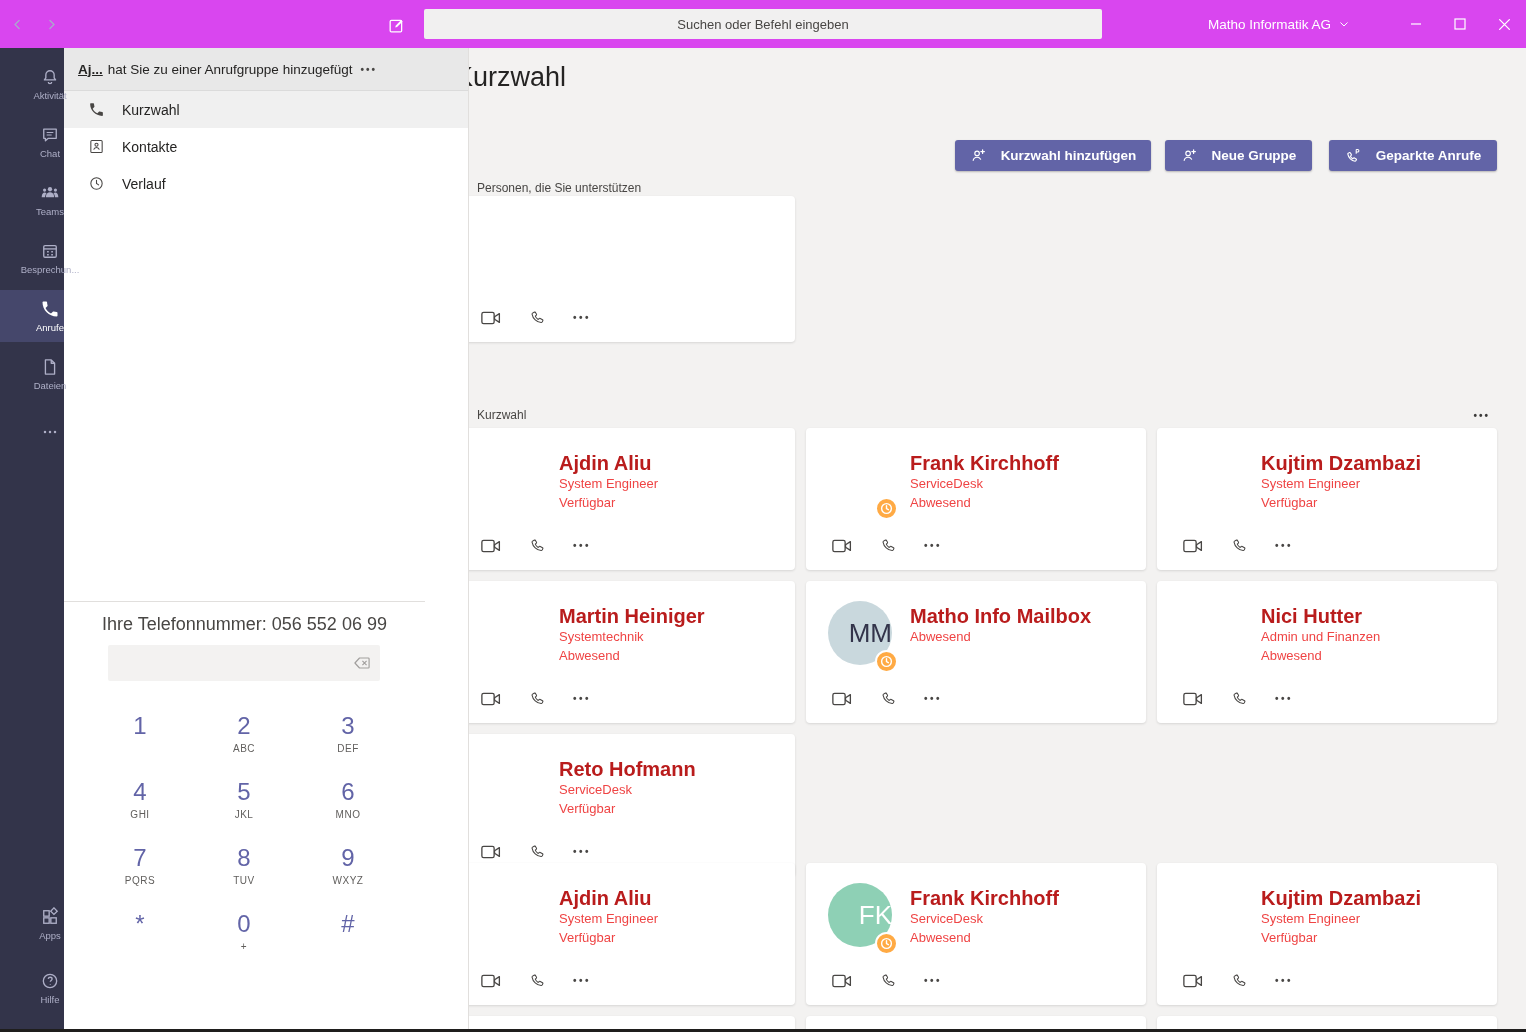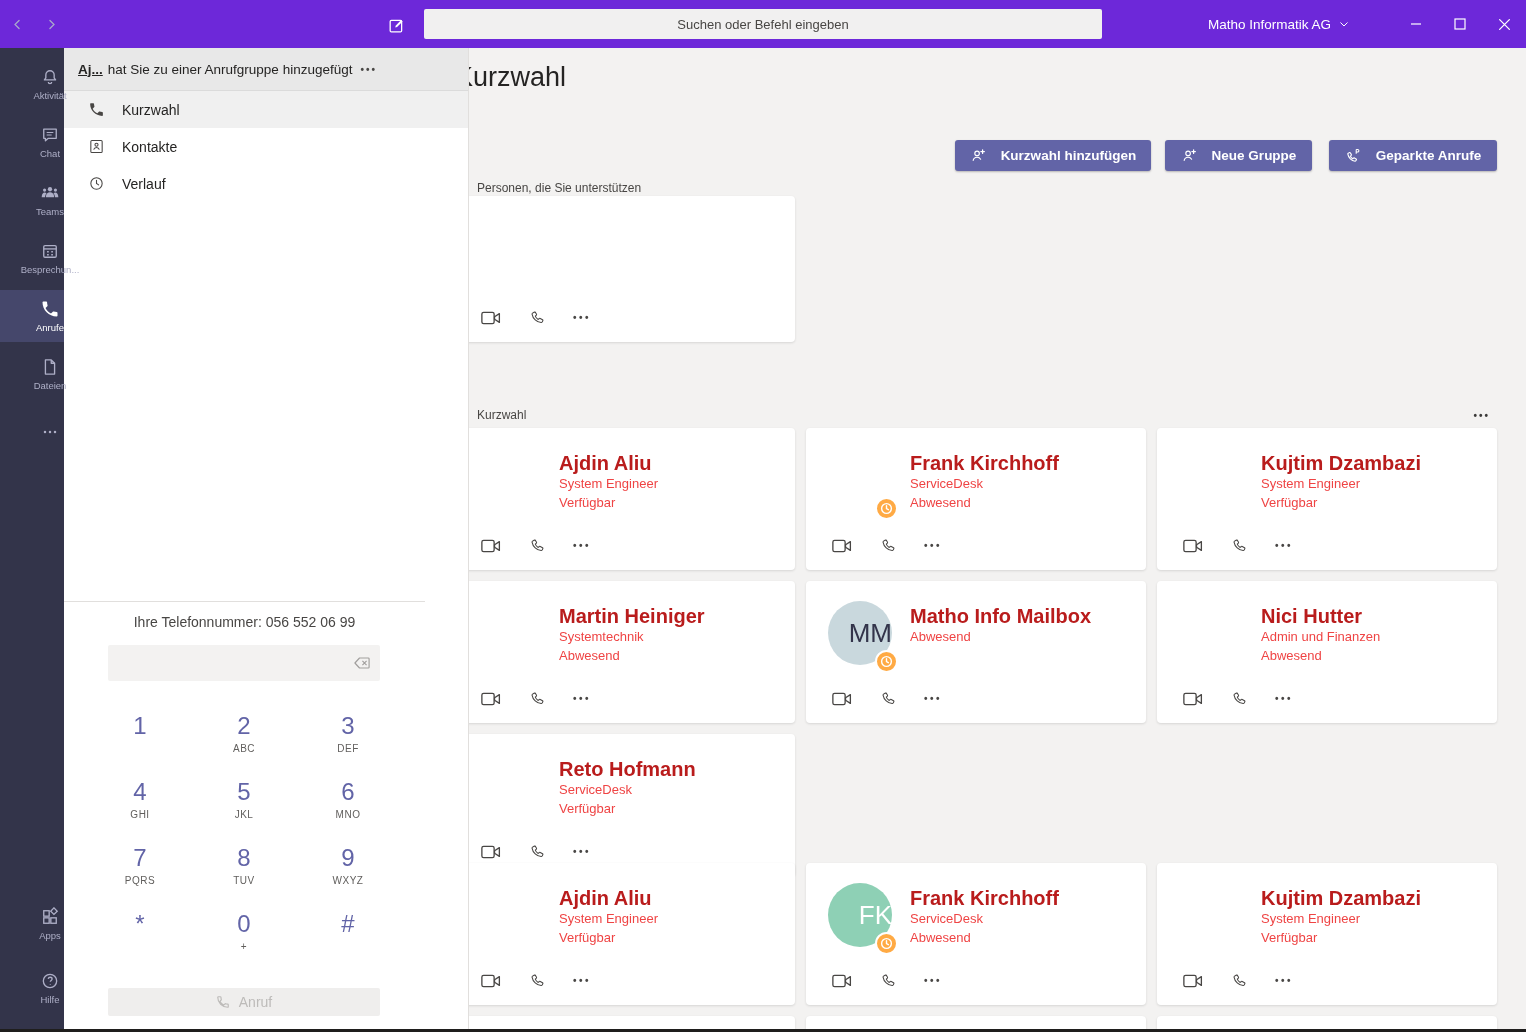--- a/index.html
+++ b/index.html
@@ -5,21 +5,21 @@
   * { box-sizing: border-box; margin: 0; padding: 0; }
   html,body { width:1526px; height:1032px; overflow:hidden; }
   body {
     font-family: "Liberation Sans", sans-serif;
     background:#F3F2F1; color:#252423; position:relative;
     -webkit-font-smoothing:antialiased;
   }
   .app { position:absolute; inset:0; }
 
   
-  .titlebar { position:absolute; top:0; left:0; width:1526px; height:48px; background:#6d28d9; z-index:20; }
+  .titlebar { position:absolute; top:0; left:0; width:1526px; height:48px; background:#d946ef; z-index:20; }
   .nav-arrows { position:absolute; left:6px; top:0; height:48px; display:flex; align-items:center; gap:12px; color:#A9AACB; }
   .nav-btn { width:22px; height:22px; display:flex; align-items:center; justify-content:center; cursor:pointer; }
   .compose { position:absolute; left:385px; top:14px; width:22px; height:22px; background:none; border:none; color:#FFFFFF; cursor:pointer; display:flex; align-items:center; justify-content:center; }
   .searchbox { position:absolute; left:424px; top:9px; width:678px; height:30px; background:#F1F0F0; border:none; border-radius:2px; text-align:center; font-size:13px; font-family:"Liberation Sans",sans-serif; color:#3B3A39; outline:none; }
   .searchbox::placeholder { color:#484644; opacity:1; }
   .org { position:absolute; left:1208px; top:0; height:48px; display:flex; align-items:center; gap:7px; color:#FFFFFF; font-size:13.5px; cursor:pointer; }
   .win-controls { position:absolute; right:0; top:0; height:48px; display:flex; }
   .win-btn { width:44px; height:48px; display:flex; align-items:center; justify-content:center; color:#FFFFFF; cursor:pointer; background:none; border:none; }
 
   
@@ -33,21 +33,21 @@
 
   
   .sidebar { position:absolute; top:48px; left:64px; width:405px; height:984px; background:#FFFFFF; border-right:1px solid #E1DFDD; z-index:5; }
   .banner { height:43px; background:#E8E8E8; border-bottom:1px solid #DBDBDB; display:flex; align-items:center; padding:0 14px; font-size:13.5px; color:#252423; cursor:pointer; white-space:nowrap; }
   .banner-prefix { font-weight:700; text-decoration:underline; margin-right:5px; }
   .banner-more { margin-left:8px; font-size:10px; letter-spacing:2px; font-weight:700; color:#484644; cursor:pointer; }
   .menu-item { height:37px; display:flex; align-items:center; padding-left:24px; gap:17px; font-size:14px; color:#252423; cursor:pointer; }
   .menu-item.active { background:#F0F0F0; }
   .menu-item .mi-icon { color:#484644; display:flex; }
   .sidebar-divider { position:absolute; top:553px; left:0; width:361px; border-top:1px solid #E1DFDD; }
-  .phone-label { position:absolute; top:566px; left:0; width:361px; text-align:center; font-size:14px; color:#484644; }
+  .phone-label { position:absolute; top:566px; left:0; width:361px; text-align:center; font-size:18px; color:#484644; }
   .dial-input-wrap { position:absolute; top:597px; left:44px; width:272px; height:36px; }
   .dial-input { width:272px; height:36px; background:#F3F2F1; border:none; border-radius:2px; outline:none; font-size:16px; padding:0 34px 0 10px; color:#252423; }
   .backspace { position:absolute; right:8px; top:8px; color:#A19F9D; cursor:pointer; }
   #dialpad-keys { position:absolute; top:655px; left:24px; width:312px; display:grid; grid-template-columns:repeat(3,1fr); }
   .key { height:66px; text-align:center; cursor:pointer; }
   .key-digit { font-size:24px; color:#6264A7; line-height:30px; margin-top:8px; font-weight:400; }
   .key-letters { font-size:10px; color:#605E5C; letter-spacing:.5px; margin-top:2px; min-height:12px; }
   .call-btn { position:absolute; top:940px; left:44px; width:272px; height:28px; background:#EFEEED; border:none; border-radius:2px; color:#BDBBB9; font-size:14px; display:flex; align-items:center; justify-content:center; gap:9px; font-family:"Liberation Sans",sans-serif; }
   .call-btn svg { width:14px; height:14px; }
 
@@ -320,28 +320,20 @@
    </div>
         <div class="key">
      <div class="key-digit">0</div>
      <div class="key-letters">+</div>
    </div>
         <div class="key">
      <div class="key-digit">#</div>
      <div class="key-letters"></div>
    </div>
       </div>
-    <button class="call-btn" disabled="">
-      <span style="display:flex;">
-          <svg viewBox="0 0 24 24" fill="none" stroke="currentColor" stroke-width="2" stroke-linejoin="round">
-            <path d="M6.62 10.79c1.44 2.83 3.76 5.14 6.59 6.59l2.2-2.2c.27-.27.67-.36 1.02-.24 1.12.37 2.33.57 3.57.57.55 0 1 .45 1 1V20c0 .55-.45 1-1 1-9.39 0-17-7.61-17-17 0-.55.45-1 1-1h3.5c.55 0 1 .45 1 1 0 1.25.2 2.45.57 3.57.11.35.03.74-.25 1.02l-2.2 2.2z"></path>
-          </svg>
-        </span>
-      <span>Anruf</span>
-    </button>
   </aside>
 
   <main class="main">
     <h1 class="page-title">Kurzwahl</h1>
 
     <button class="accent-btn btn-add">
       <span style="display:flex;">
           <svg viewBox="0 0 24 24" fill="none" stroke="currentColor" stroke-width="1.6" stroke-linecap="round">
             <circle cx="10" cy="9" r="3.2"></circle>
             <path d="M4.5 19c.6-3 2.9-4.6 5.5-4.6 2.1 0 4 1 5 2.8"></path>

